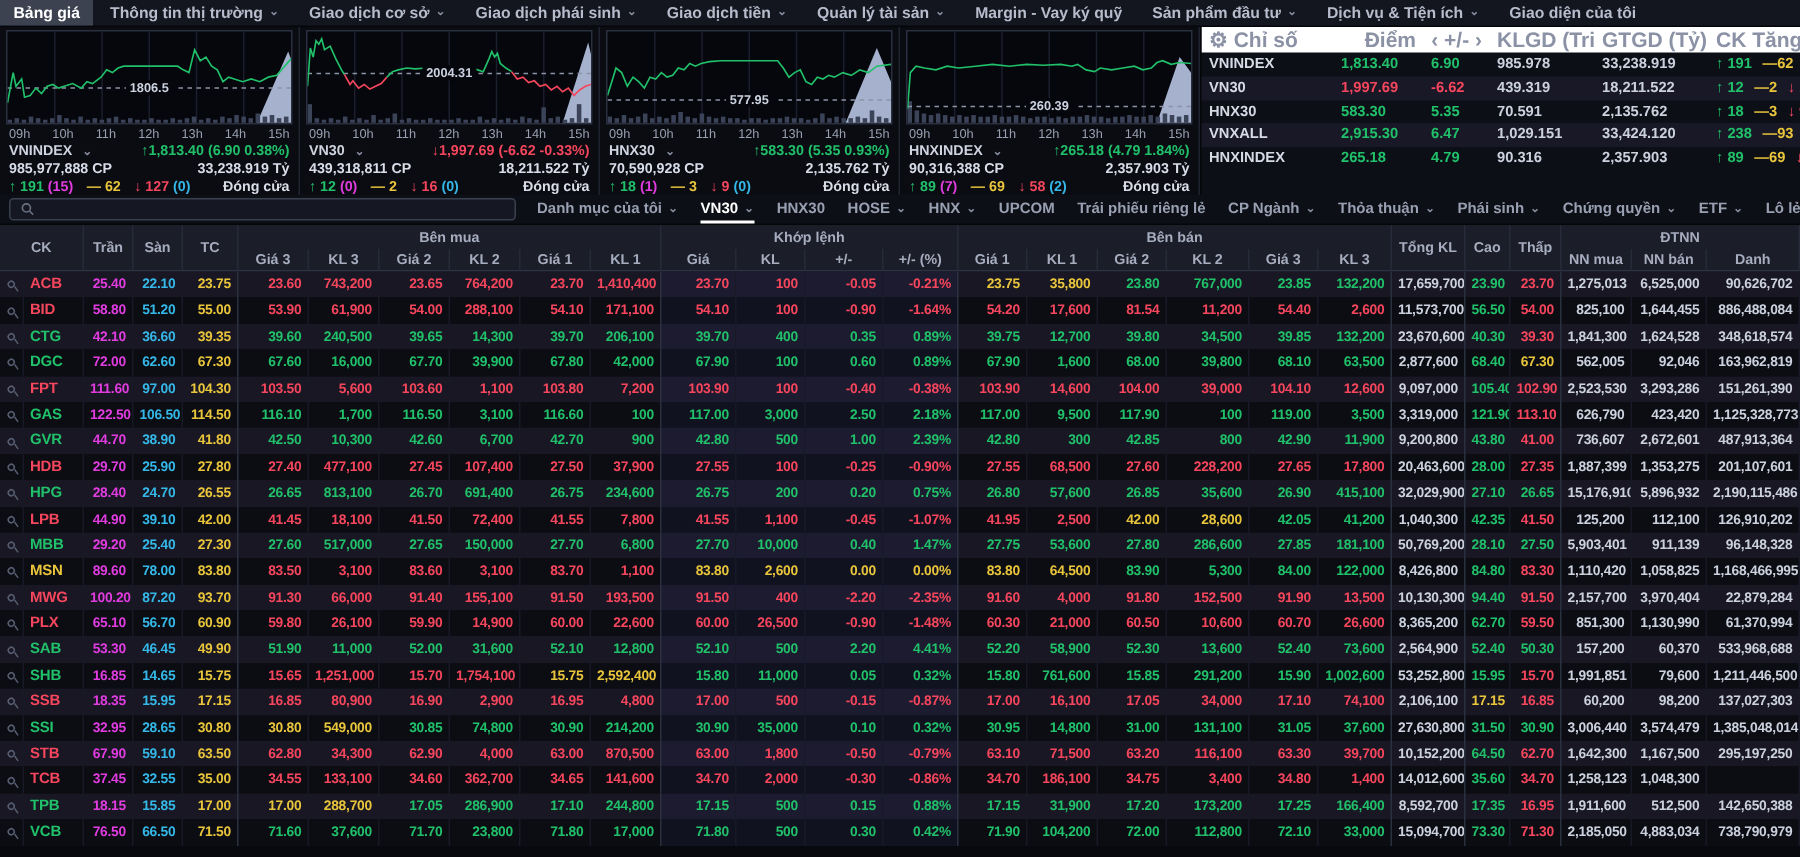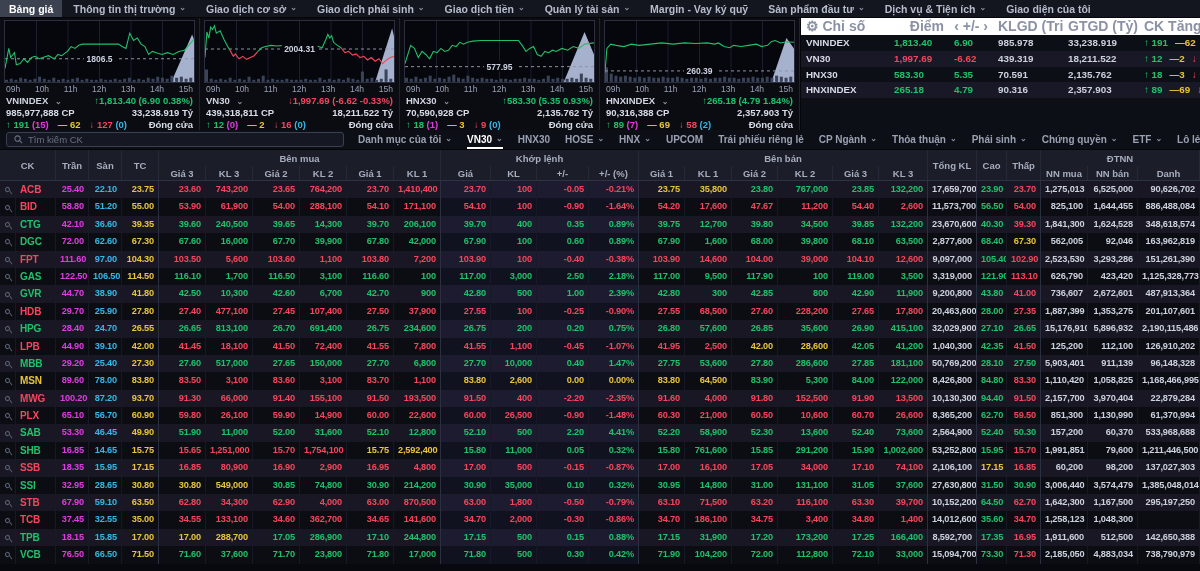--- a/index.html
+++ b/index.html
@@ -478,41 +478,51 @@
     <div class="c-up">5.35</div>
     <div class="c-w">70.591</div>
     <div class="c-w">2,135.762</div>
     <div class="ix-breadth">
       <span class="b-u">↑ 18</span>
           <span class="b-f">—3</span>
           <span class="b-d">↓ 9</span>
         </div>
       </div>
       <div class="ix-grid ix-row">
+        <div class="ix-name">VNXALL</div>
+    <div class="c-up">2,915.30</div>
+    <div class="c-up">6.47</div>
+    <div class="c-w">1,029.151</div>
+    <div class="c-w">33,424.120</div>
+    <div class="ix-breadth">
+      <span class="b-u">↑ 238</span>
+          <span class="b-f">—93</span>
+        </div>
+      </div>
+      <div class="ix-grid ix-row">
         <div class="ix-name">HNXINDEX</div>
     <div class="c-up">265.18</div>
     <div class="c-up">4.79</div>
     <div class="c-w">90.316</div>
     <div class="c-w">2,357.903</div>
     <div class="ix-breadth">
       <span class="b-u">↑ 89</span>
           <span class="b-f">—69</span>
           <span class="b-d">↓ 58</span>
         </div>
       </div>
     </aside>
   </section>
 
 <section class="toolbar">
   <div class="search">
     <svg width="9" height="9" viewBox="0 0 10 10">
       <circle cx="4" cy="4" r="3" fill="none" stroke="#69707f" stroke-width="1.2"></circle>
       <line x1="6.3" y1="6.3" x2="9" y2="9" stroke="#69707f" stroke-width="1.2"></line>
     </svg>
-    <input type="text" placeholder="Tìm kiếm CK" style="">
   </div>
   <div class="tabs" id="tabs">
       <div class="tab">
         <span>Danh mục của tôi</span>
         <span class="caret">⌄</span>
       </div>
       <div class="tab active">
         <span>VN30</span>
         <span class="caret">⌄</span>
       </div>
@@ -638,21 +648,21 @@
         <div class="c-down">54.00</div>
         <div class="c-down">288,100</div>
         <div class="c-down">54.10</div>
         <div class="c-down gb">171,100</div>
         <div class="c-down kh">54.10</div>
         <div class="c-down kh">100</div>
         <div class="c-down kh">-0.90</div>
         <div class="c-down kh gb">-1.64%</div>
         <div class="c-down">54.20</div>
         <div class="c-down">17,600</div>
-        <div class="c-down">47.67</div>
+        <div class="c-down">81.54</div>
         <div class="c-down">11,200</div>
         <div class="c-down">54.40</div>
         <div class="c-down gb">2,600</div>
         <div class="c-w gb">11,573,700</div>
         <div class="c-up">56.50</div>
         <div class="c-down gb">54.00</div>
         <div class="c-w">825,100</div>
         <div class="c-w">1,644,455</div>
         <div class="c-w">886,488,084</div>
       </div>

